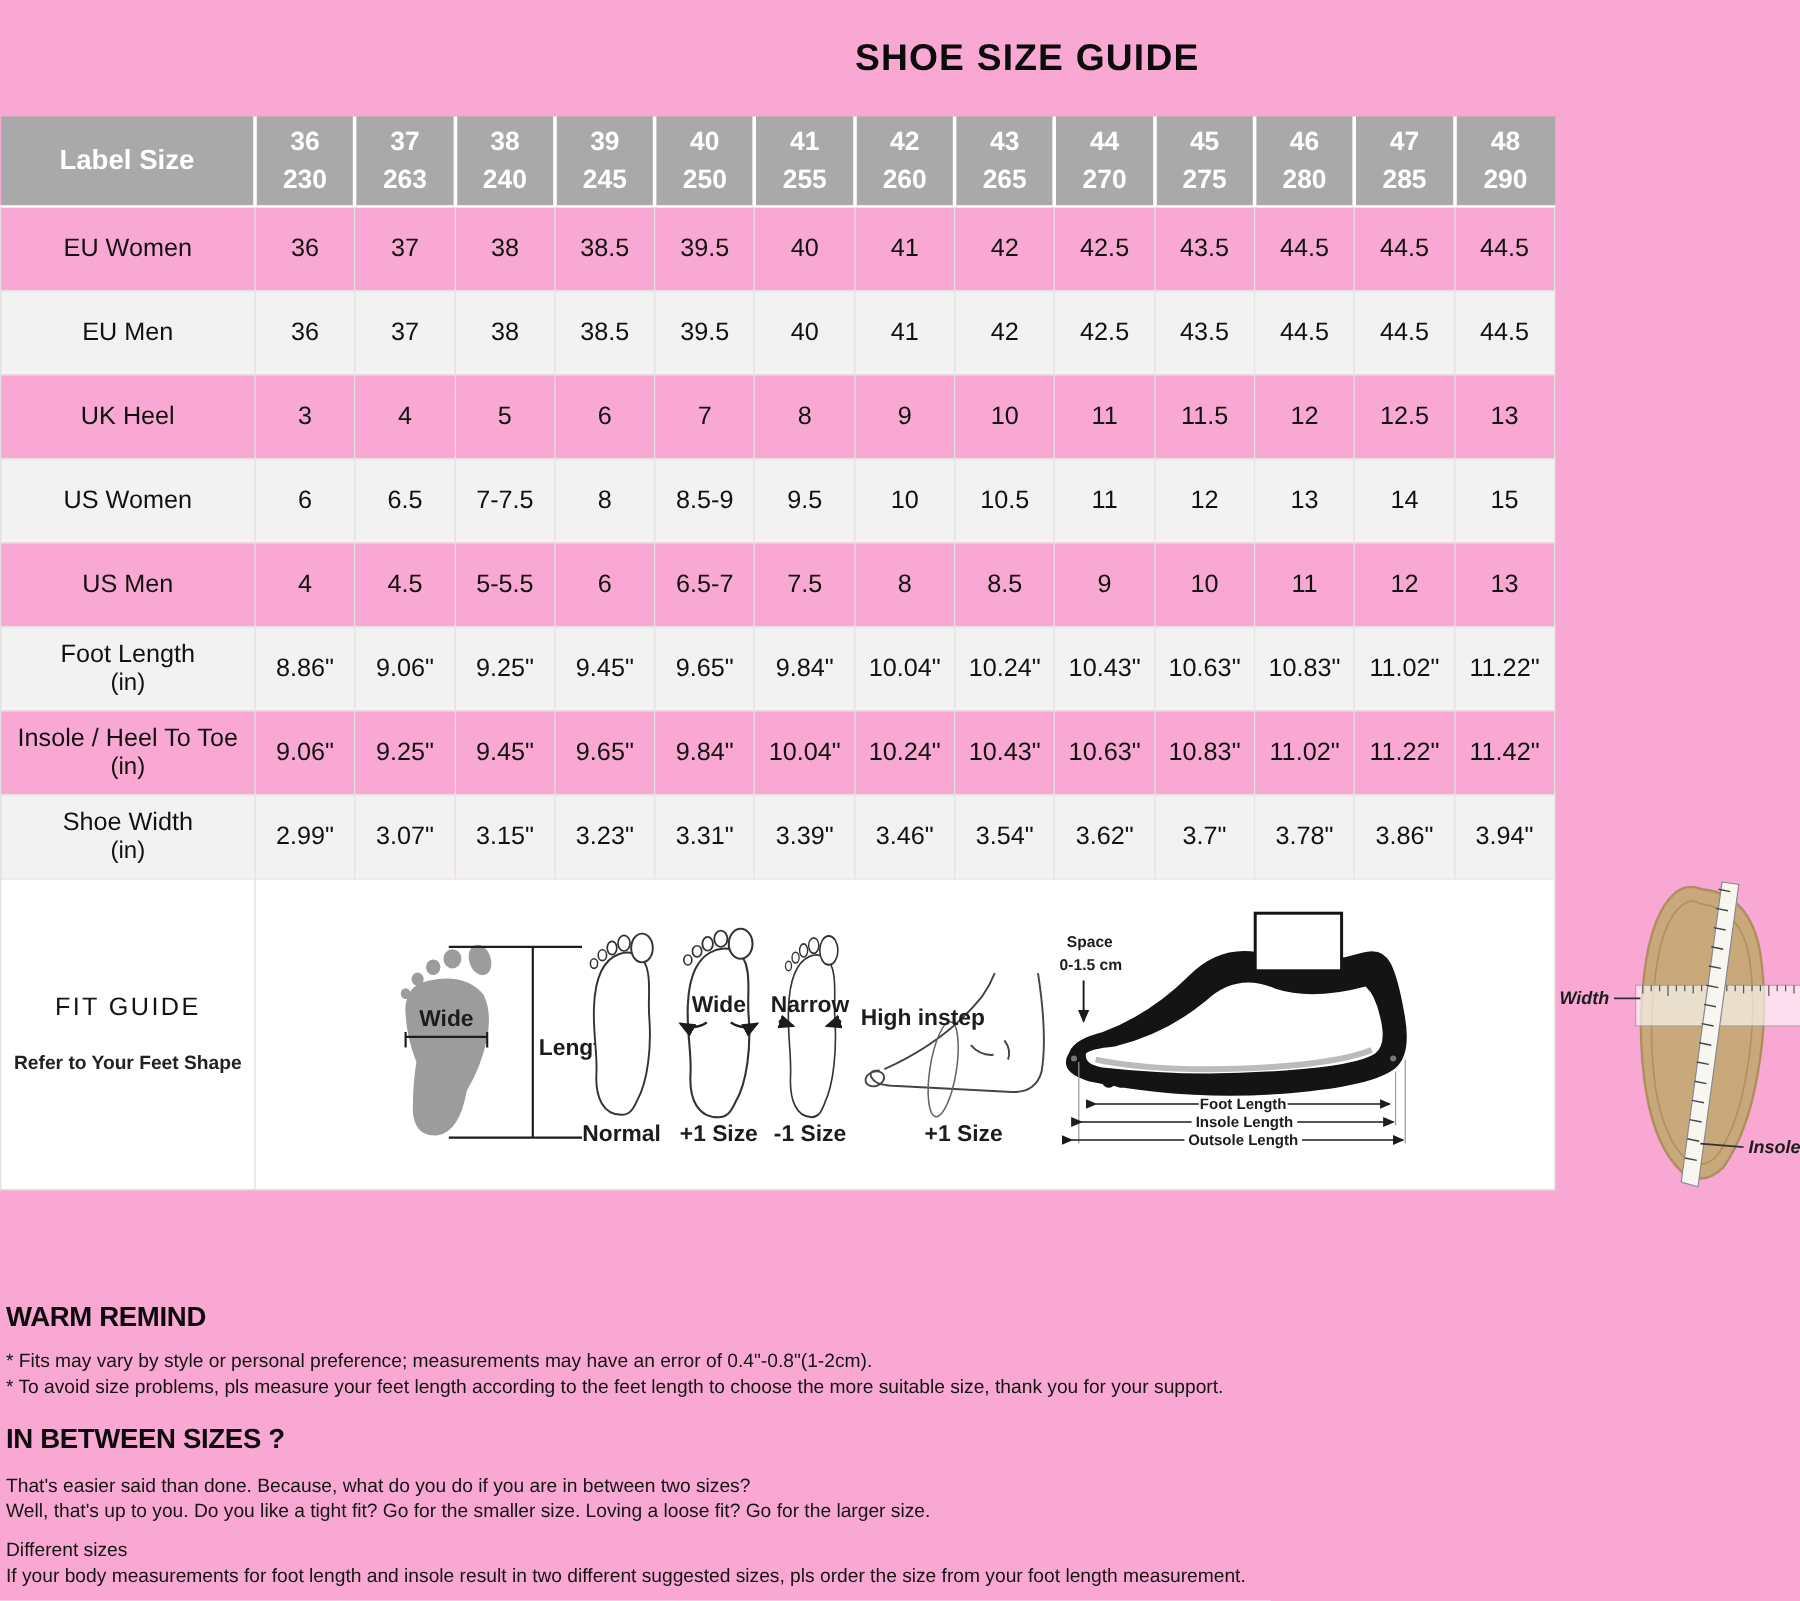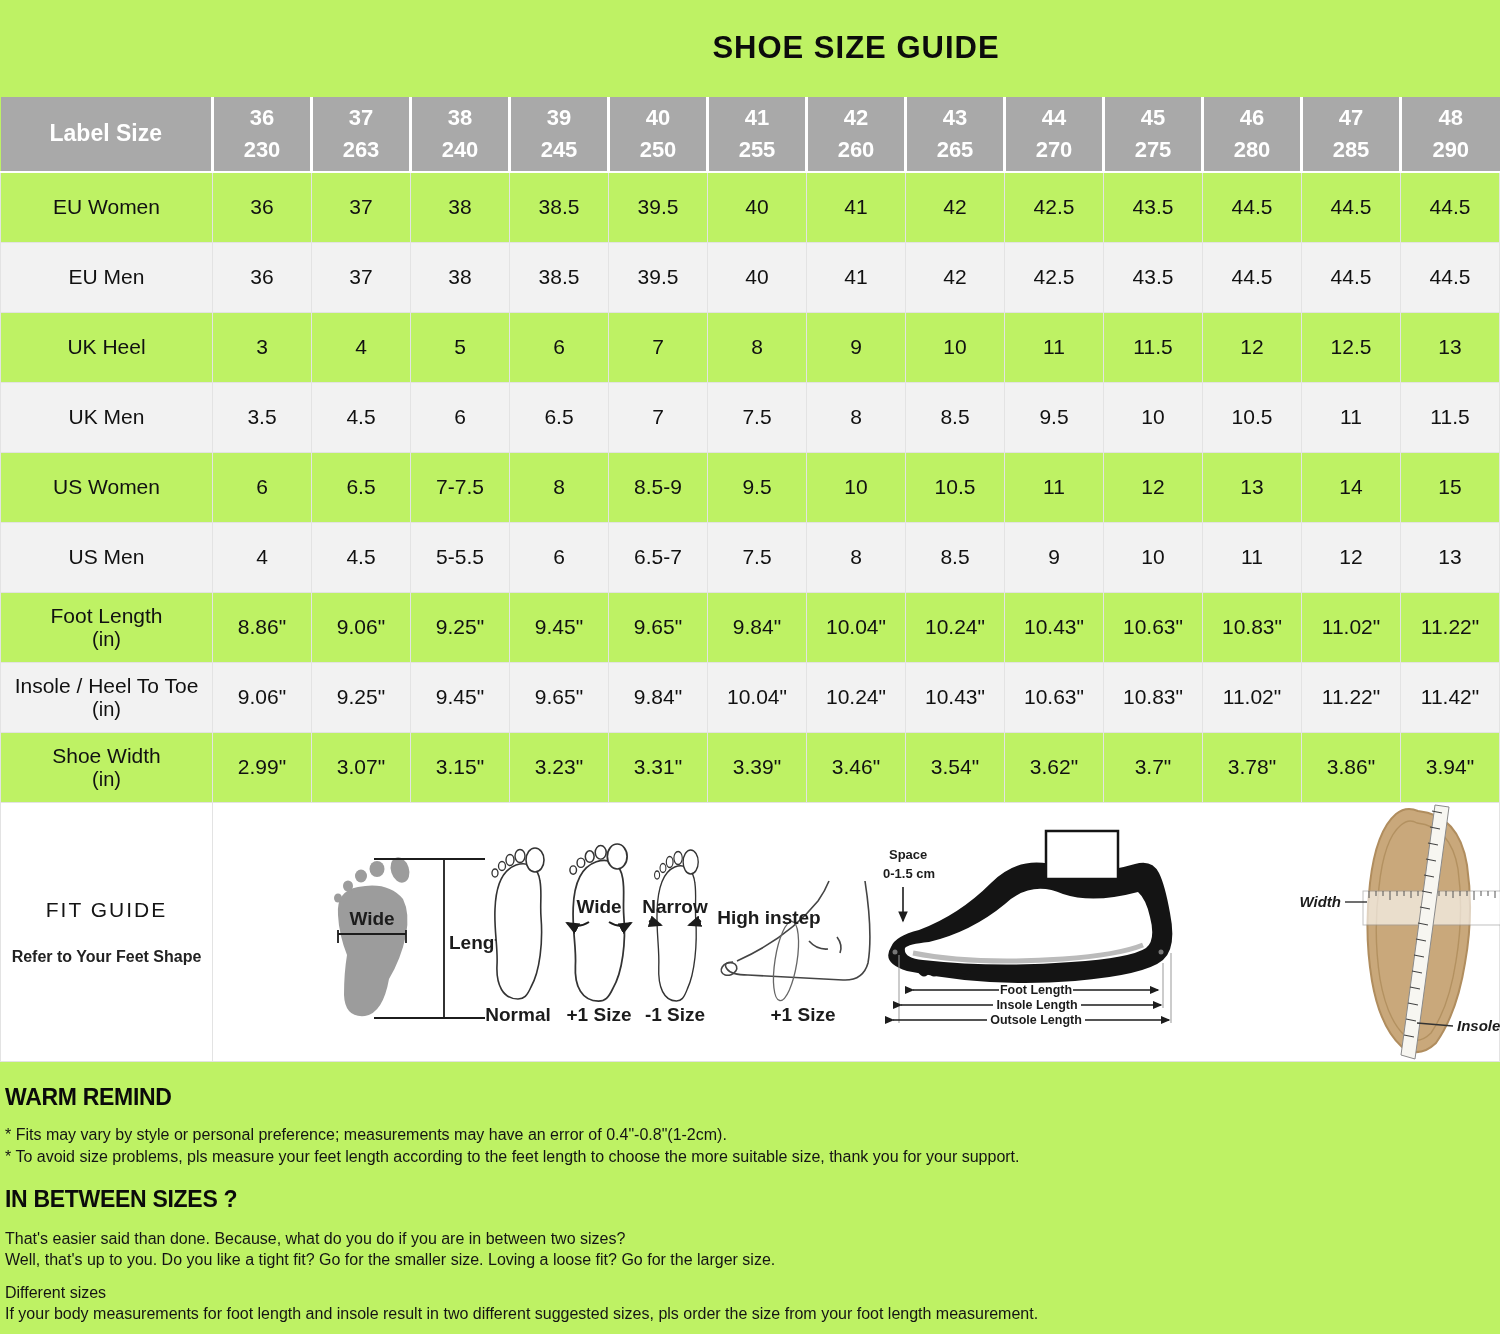--- a/index.html
+++ b/index.html
@@ -1,23 +1,23 @@
 <!DOCTYPE html>
 <html><head>
 <meta charset="utf-8">
 <style>
   * { margin:0; padding:0; box-sizing:border-box; }
   html,body { background:#fff; }
   body { width:1500px; height:1334px; font-family:"Liberation Sans", sans-serif; color:#111; overflow:hidden; }
-  #page { position:relative; width:1500px; height:1334px; background:#bef264; }
+  #page { position:relative; width:1500px; height:1334px; background:#f9a8d4; }
 
   .title { position:absolute; top:30px; left:212px; width:1288px; text-align:center;
            font-size:31px; font-weight:bold; letter-spacing:1px; color:#0c0c0c; }
 
-  table.size-table { position:absolute; top:97px; left:0; width:1500px;
+  table.size-table { position:absolute; top:97px; left:0; width:1296px;
                      border-collapse:collapse; table-layout:fixed; }
   table.size-table col.label-col { width:212px; }
   table.size-table th, table.size-table td { text-align:center; vertical-align:middle; }
 
   tr.header-row th { height:75px; background:#a9a9a9; color:#fff; font-weight:bold;
                      font-size:22px; line-height:1.45; border-left:3px solid #fff; border-bottom:2px solid #fff; }
   tr.header-row th:first-child { border-left:none; font-size:23px; }
 
   tbody tr.data-row { height:70px; }
   tbody tr.data-row:nth-child(even) { background:#f2f2f2; }
@@ -158,38 +158,20 @@
           <td>6</td>
           <td>7</td>
           <td>8</td>
           <td>9</td>
           <td>10</td>
           <td>11</td>
           <td>11.5</td>
           <td>12</td>
           <td>12.5</td>
           <td>13</td>
-        </tr>
-        <tr class="data-row">
-          <th>
-            <div>UK Men</div>
-          </th>
-          <td>3.5</td>
-          <td>4.5</td>
-          <td>6</td>
-          <td>6.5</td>
-          <td>7</td>
-          <td>7.5</td>
-          <td>8</td>
-          <td>8.5</td>
-          <td>9.5</td>
-          <td>10</td>
-          <td>10.5</td>
-          <td>11</td>
-          <td>11.5</td>
         </tr>
         <tr class="data-row">
           <th>
             <div>US Women</div>
           </th>
           <td>6</td>
           <td>6.5</td>
           <td>7-7.5</td>
           <td>8</td>
           <td>8.5-9</td>

